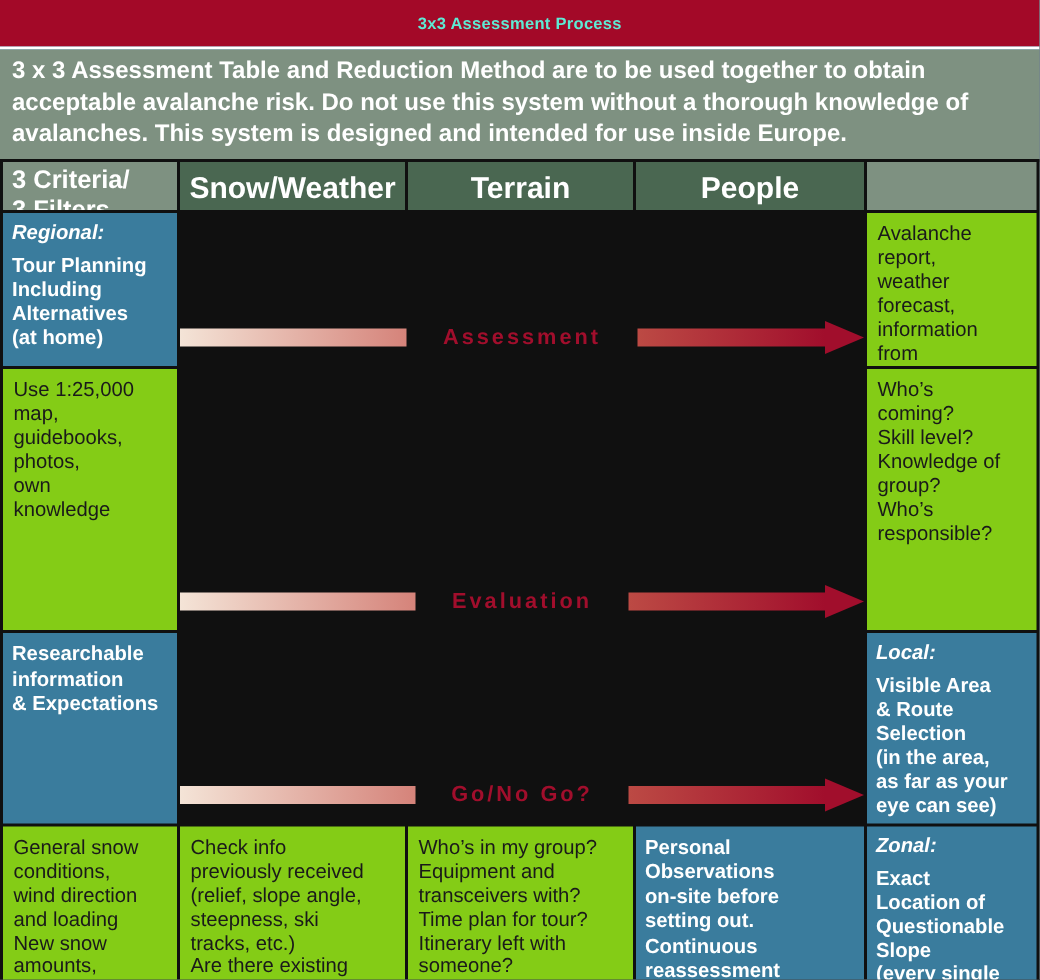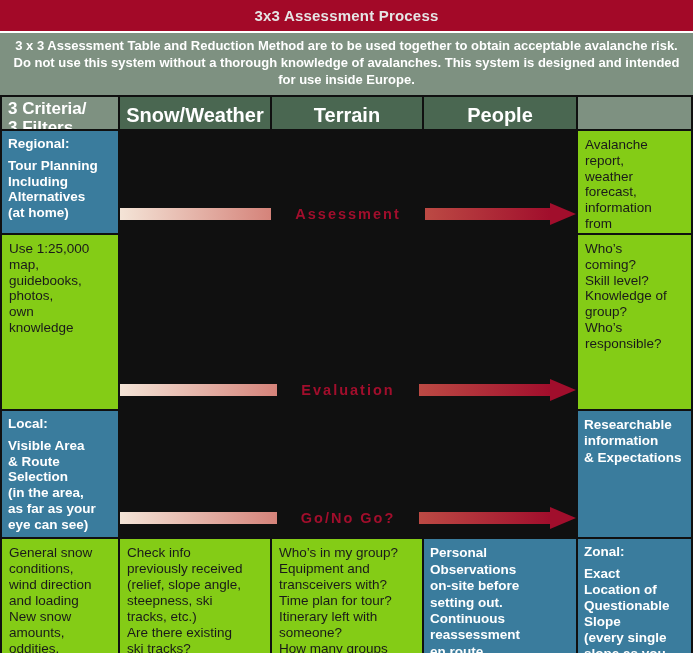--- a/index.html
+++ b/index.html
@@ -1,34 +1,34 @@
 <!DOCTYPE html>
 <html><head>
 <meta charset="utf-8">
 <style>
   html,body{margin:0;padding:0;background:#ffffff;}
   body{width:693px;font-family:"Liberation Sans","DejaVu Sans",sans-serif;}
   .frame{width:693px;height:653px;display:flex;flex-direction:column;box-sizing:border-box;background:#3A7C9D;}
 
   .title-bar{height:31px;background:#A30928;display:flex;align-items:center;justify-content:center;flex:0 0 auto;}
-  .title-bar span{color:#e5e5e5;font-weight:bold;font-size:15px;letter-spacing:.2px;}
+  .title-bar span{color:#5eead4;font-weight:bold;font-size:11px;letter-spacing:.2px;}
   .title-divider{height:2px;background:#ffffff;flex:0 0 auto;}
 
-  .notice{background:#7E9181;color:#ffffff;font-weight:bold;font-size:13px;line-height:1.3;padding:5px 8px 6px 8px;flex:0 0 auto;text-align:center;}
+  .notice{background:#7E9181;color:#ffffff;font-weight:bold;font-size:16px;line-height:1.3;padding:5px 8px 6px 8px;flex:0 0 auto;}
 
   .grid{flex:1 1 auto;display:grid;grid-template-columns:116px 150px 150px 152px 1fr;grid-template-rows:32px 102px 174px 1fr;gap:2px;background:#101010;border-left:2px solid #101010;border-right:2px solid #101010;border-top:2px solid #101010;border-bottom:4px solid #1A4257;position:relative;}
 
   .cell{box-sizing:border-box;overflow:hidden;}
   .ml{white-space:pre-line;}
 
   .hdr-light{background:#7E9181;color:#ffffff;font-weight:bold;font-size:17px;line-height:1.15;padding:2px 0 0 6px;}
   .hdr-dark{background:#4A6751;color:#ffffff;font-weight:bold;font-size:20px;display:flex;align-items:flex-end;justify-content:center;padding-bottom:2px;}
 
   .level-cell{background:#3A7C9D;color:#ffffff;font-weight:bold;font-size:13.5px;line-height:1.18;padding:5px 2px 4px 6px;}
-  .level-title{margin-bottom:6px;}
+  .level-title{margin-bottom:6px;font-style:italic;}
   .body-cell{background:#84cc16;color:#1a1a1a;font-size:13.5px;line-height:1.18;padding:6px 16px 4px 7px;position:relative;}
   .right-cell{background:#3A7C9D;color:#ffffff;font-weight:bold;font-size:13.5px;line-height:1.22;padding:6px 2px 4px 6px;}
 
   .arrow-overlay{grid-column:2/5;align-self:end;display:flex;align-items:center;height:24px;margin-bottom:7px;pointer-events:none;z-index:3;}
   .arrow-overlay.r1{grid-row:2;}
   .arrow-overlay.r2{grid-row:3;}
   .arrow-overlay.r3{grid-row:4;}
   .band{flex:1 1 0;height:12px;background:linear-gradient(to right,#F4E4D7,#D5837A);}
   .arrow-label{flex:0 0 auto;padding:0 24px;color:#A10E2C;font-weight:bold;font-size:14.5px;letter-spacing:2px;white-space:nowrap;}
   .shaft-wrap{flex:1 1 0;display:flex;align-items:center;}
@@ -73,33 +73,33 @@
 weather forecast,
 information from
 locals, etc.</div>
     <div class="cell body-cell ml">Use 1:25,000 map,
 guidebooks, photos,
 own knowledge</div>
     <div class="cell body-cell ml">Who’s coming?
 Skill level?
 Knowledge of group?
 Who’s responsible?</div>
+    <div class="cell right-cell ml">Researchable
+information
+&amp; Expectations</div>
+
     <div class="cell level-cell">
       <div class="level-title">Local:</div>
       <div class="ml">Visible Area
 &amp; Route
 Selection
 (in the area,
 as far as your
 eye can see)</div>
     </div>
-
-    <div class="cell right-cell ml">Researchable
-information
-&amp; Expectations</div>
     <div class="cell body-cell ml">General snow
 conditions,
 wind direction
 and loading
 New snow amounts,
 oddities, visibility,
 temperature
 How many and
 when made?</div>
     <div class="cell body-cell ml">Check info

